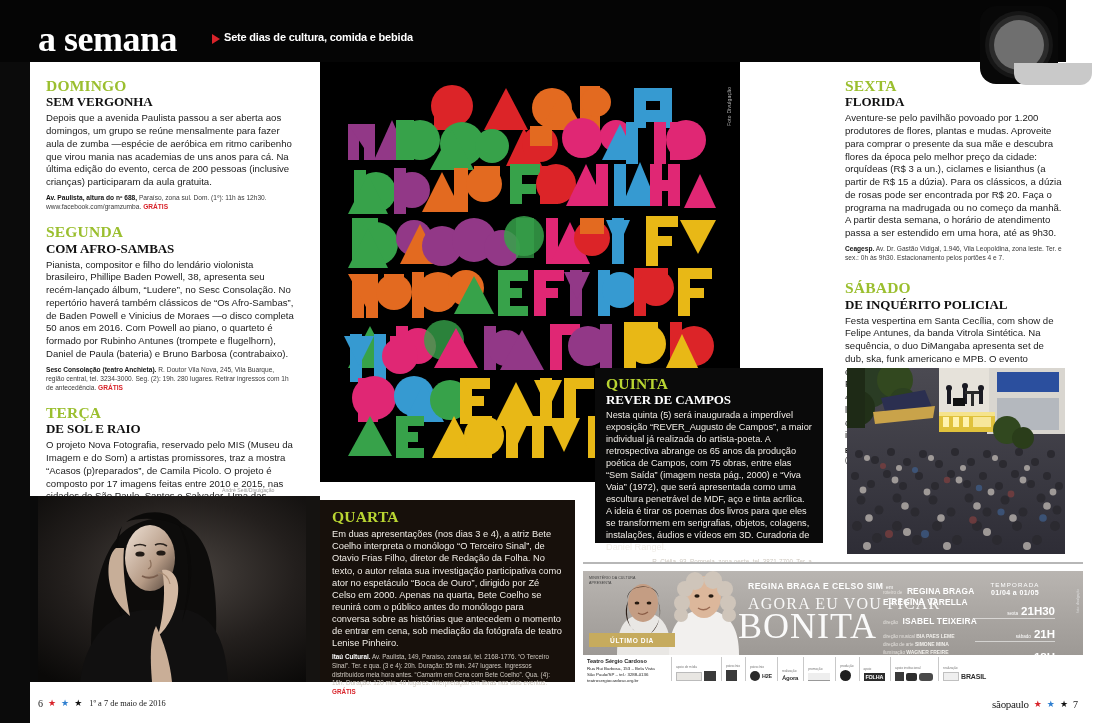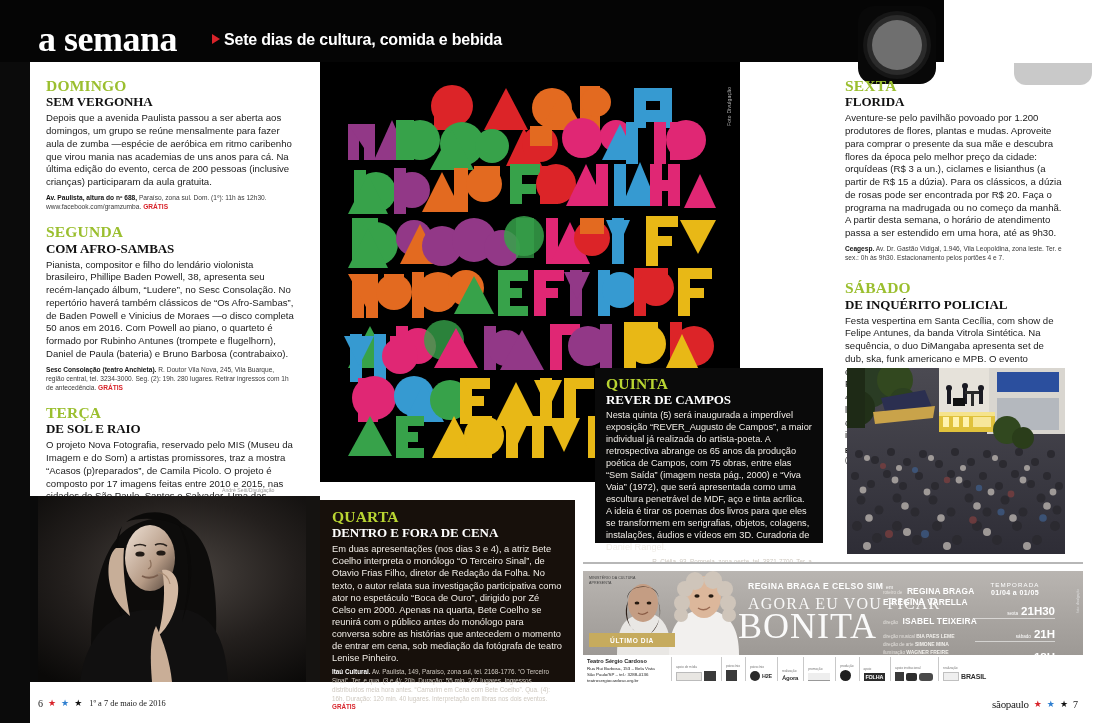--- a/index.html
+++ b/index.html
@@ -10,42 +10,42 @@
     overflow: hidden;
   }
   .page {
     position: relative;
     width: 1100px; height: 723px;
     background: #ffffff;
   }
   
   .masthead {
     position: absolute; left: 0; top: 0;
-    width: 944px; height: 62px;
+    width: 1066px; height: 62px;
     background: #050505;
   }
   .masthead-title {
     position: absolute; left: 38px; top: 18px;
     font-family: "Liberation Serif", serif;
     font-weight: bold;
     font-size: 36px;
     letter-spacing: -0.5px;
     color: #ffffff;
   }
   .masthead-arrow {
     position: absolute; left: 212px; top: 34px;
     width: 0; height: 0;
     border-left: 8px solid #d8232a;
     border-top: 5px solid transparent;
     border-bottom: 5px solid transparent;
   }
   .masthead-sub {
     position: absolute; left: 224px; top: 31px;
     font-family: "Liberation Sans", sans-serif;
-    font-size: 16px;
+    font-size: 11px;
     font-weight: 600;
     color: #ffffff;
     letter-spacing: -0.2px;
   }
   .corner-badge {
     position: absolute; right: 8px; top: 6px;
     width: 78px; height: 78px;
     border-radius: 16px;
     background: #080808;
     display: flex; align-items: center; justify-content: center;
@@ -582,21 +582,20 @@
       <path d="M128 76 q10 2 12 12" stroke="#a78a72" stroke-width="1.2" fill="none"></path>
 
       <path d="M126 130 C134 146 140 166 142 186 L122 186 C120 162 120 142 126 130 Z" fill="#c9ae97"></path>
 
       <rect width="290" height="186" fill="none"></rect>
     </svg>
   </div>
 
   <div class="quarta-box dark">
     <div class="kicker">QUARTA</div>
-    <div class="headline">DENTRO E FORA DE CENA</div>
     <div class="body">Em duas apresentações (nos dias 3 e 4), a atriz Bete Coelho interpreta o monólogo “O Terceiro Sinal”, de Otavio Frias Filho, diretor de Redação da Folha. No texto, o autor relata sua investigação participativa como ator no espetáculo “Boca de Ouro”, dirigido por Zé Celso em 2000. Apenas na quarta, Bete Coelho se reunirá com o público antes do monólogo para conversa sobre as histórias que antecedem o momento de entrar em cena, sob mediação da fotógrafa de teatro Lenise Pinheiro.</div>
     <div class="service"><b>Itaú Cultural.</b><span> Av. Paulista, 149, Paraíso, zona sul, tel. 2168-1776. “O Terceiro Sinal”. Ter. e qua. (3 e 4): 20h. Duração: 55 min. 247 lugares. Ingressos distribuídos meia hora antes. “Camarim em Cena com Bete Coelho”. Qua. (4): 16h. Duração: 120 min. 40 lugares. Interpretação em libras nos dois eventos. </span><span class="gratis">GRÁTIS</span></div>
   </div>
 
   <div class="col3">
     <div class="entry">
       <div class="kicker">SEXTA</div>
       <div class="headline">FLORIDA</div>
       <div class="body">Aventure-se pelo pavilhão povoado por 1.200 produtores de flores, plantas e mudas. Aproveite para comprar o presente da sua mãe e descubra flores da época pelo melhor preço da cidade: orquídeas (R$ 3 a un.), ciclames e lisianthus (a partir de R$ 15 a dúzia). Para os clássicos, a dúzia de rosas pode ser encontrada por R$ 20. Faça o programa na madrugada ou no começo da manhã. A partir desta semana, o horário de atendimento passa a ser estendido em uma hora, até as 9h30.</div>
       <div class="service"><b>Ceagesp.</b><span> Av. Dr. Gastão Vidigal, 1.946, Vila Leopoldina, zona leste. Ter. e sex.: 0h às 9h30. Estacionamento pelos portões 4 e 7.</span></div>

